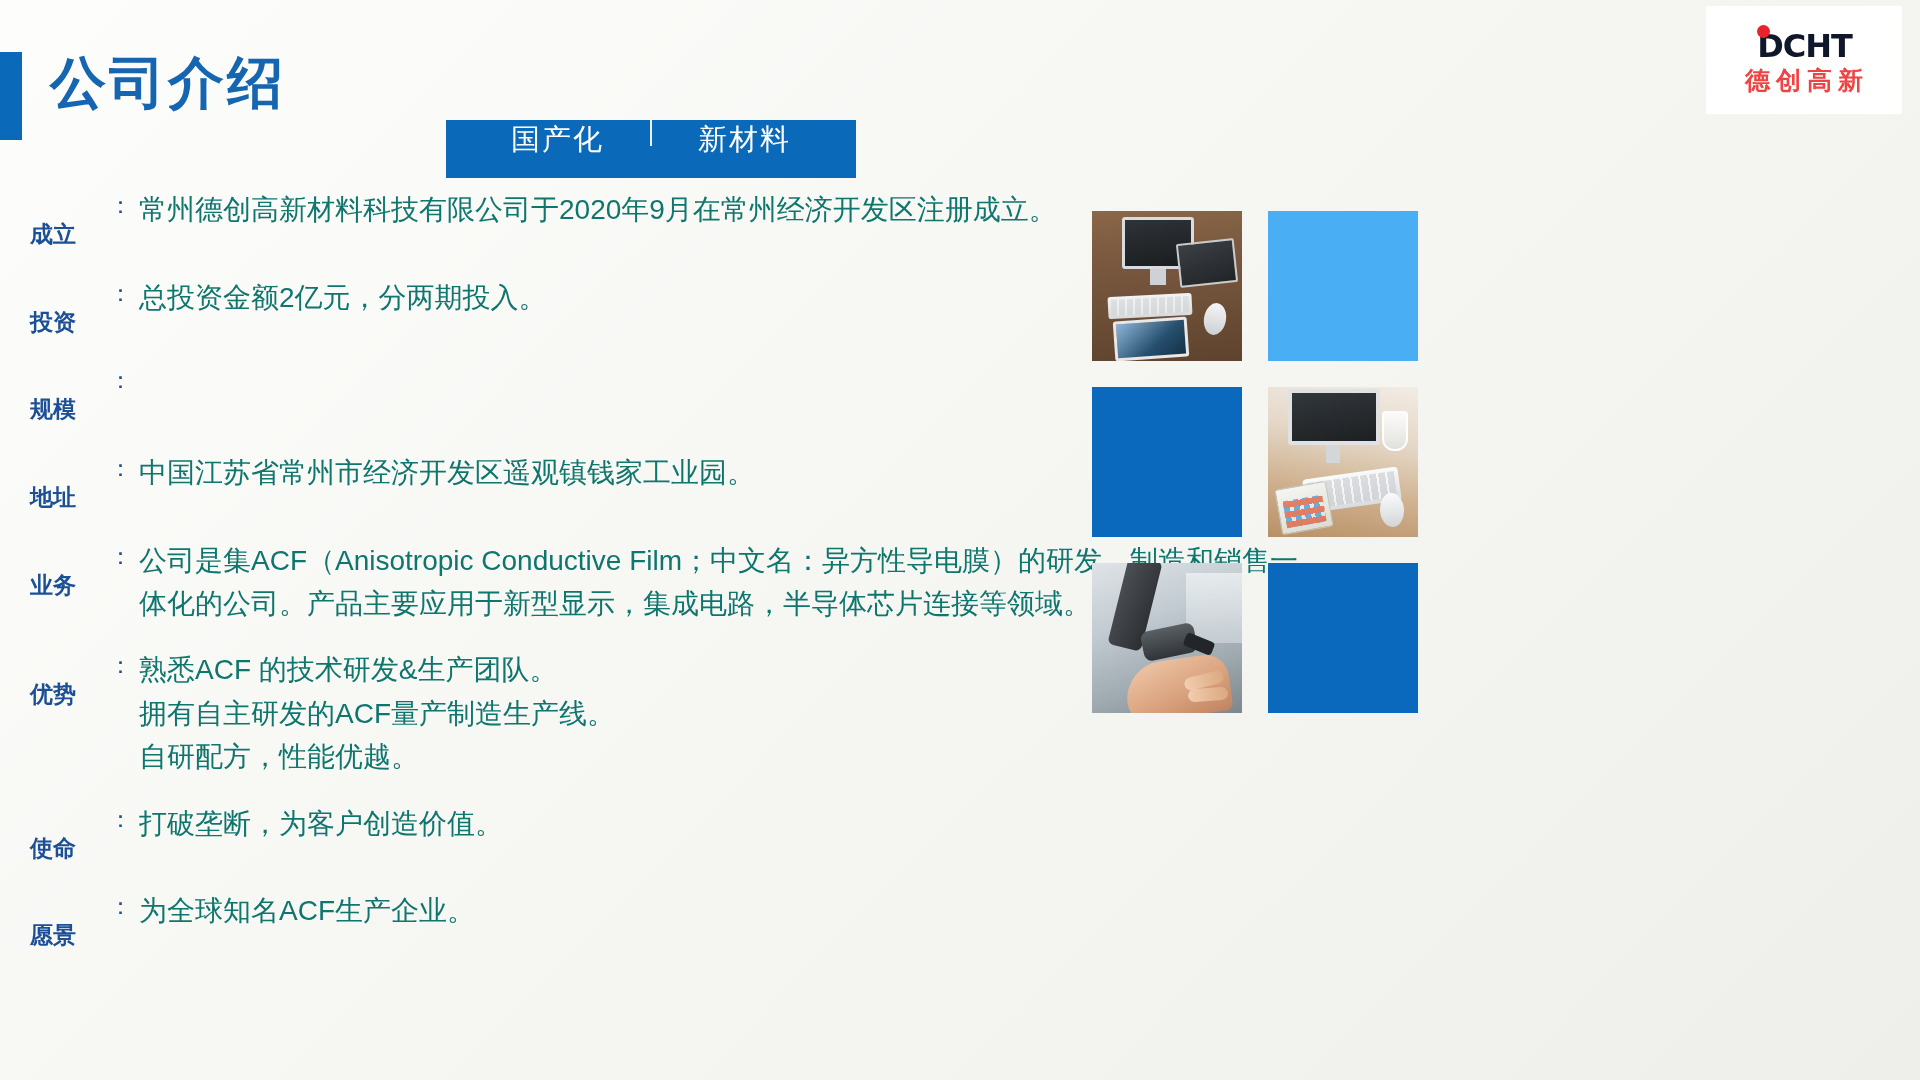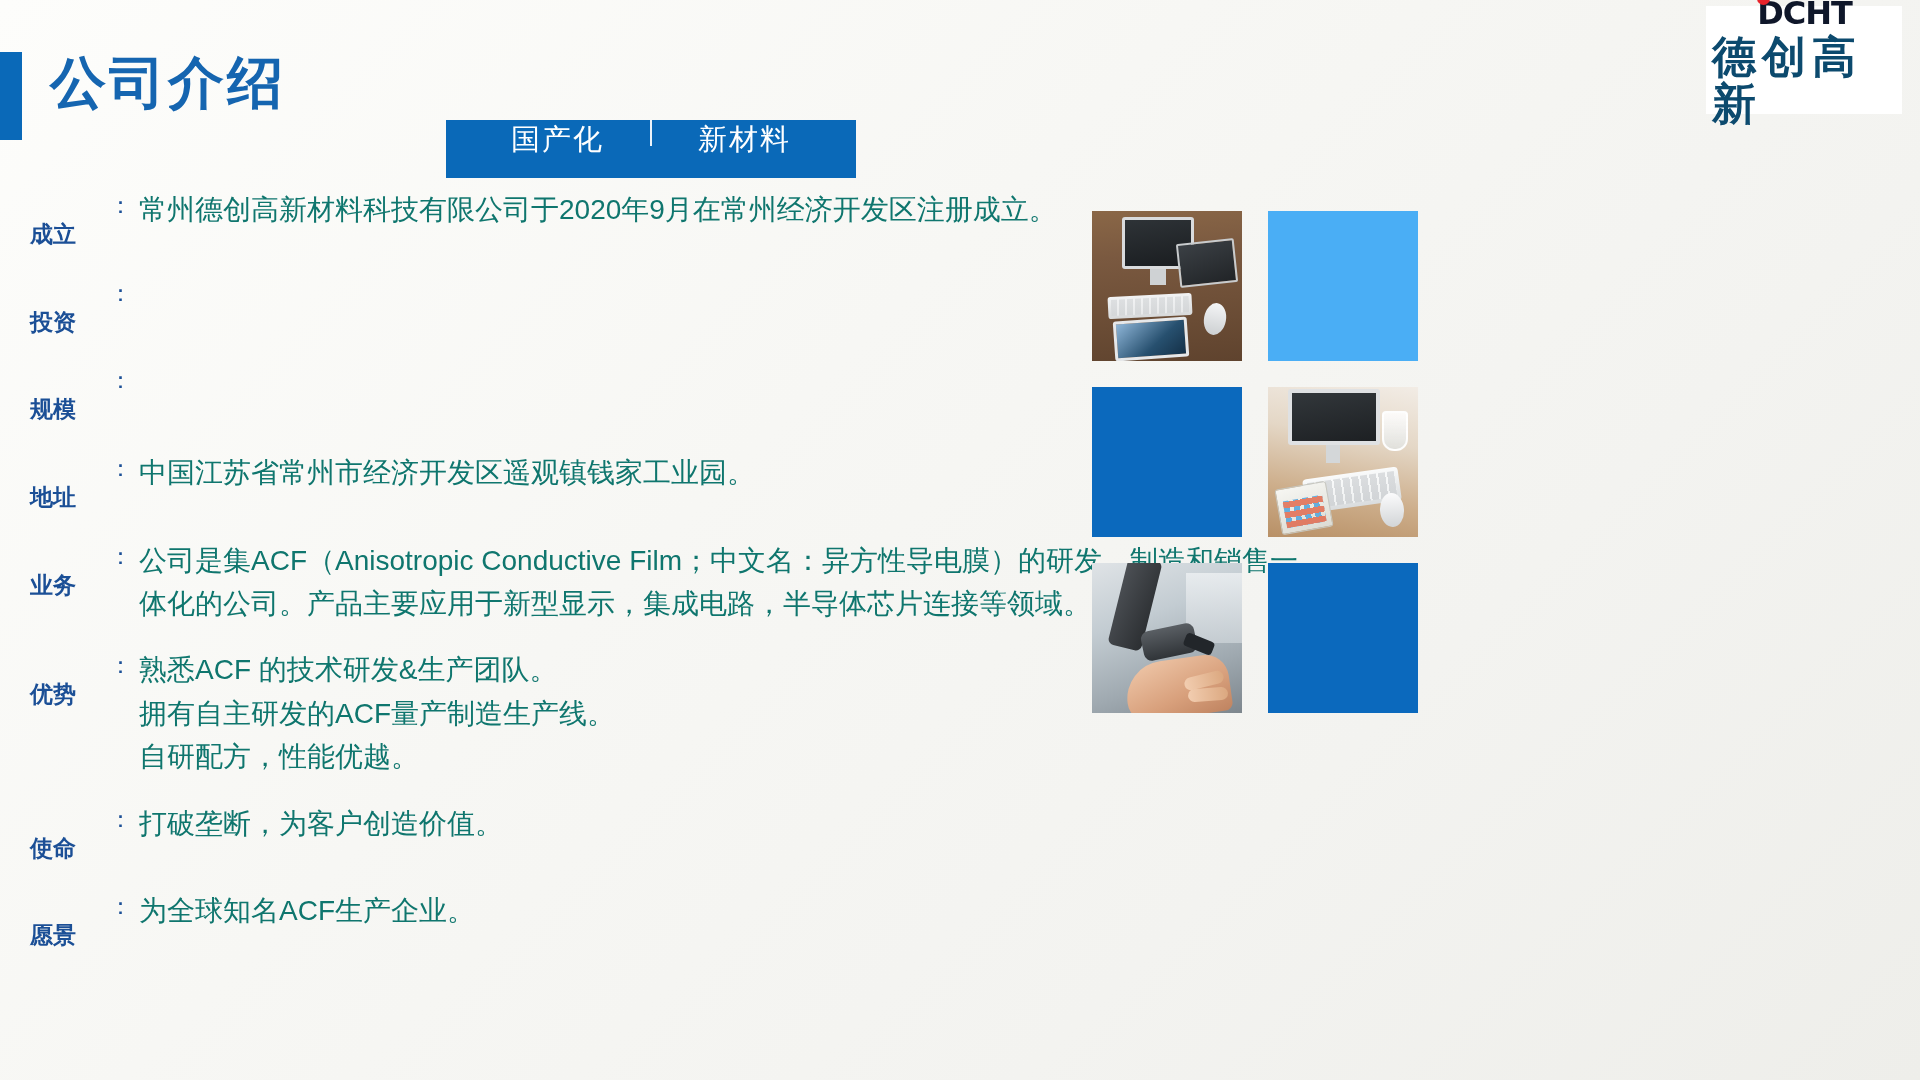--- a/index.html
+++ b/index.html
@@ -59,23 +59,23 @@
   #logo-letters {
     font-family: "DejaVu Sans", sans-serif;
     font-size: 32px;
     font-weight: 700;
     color: #0f172a;
     letter-spacing: -1px;
     line-height: 1;
     padding-left: 1px;
   }
   #logo-cn {
-    font-size: 44px;
+    font-size: 25px;
     font-weight: 700;
-    color: #0c4a6e;
+    color: #ef4444;
     letter-spacing: 6px;
     margin-top: 5px;
     padding-left: 6px;
     line-height: 1.05;
   }
 
   
   #banner {
     position: absolute;
     left: 446px; top: 120px;
@@ -302,20 +302,23 @@
     <div class="content-row">
       <span class="row-label">成立</span>
       <span class="row-colon">：</span>
       <span class="row-body">
         <span class="body-line">常州德创高新材料科技有限公司于2020年9月在常州经济开发区注册成立。</span>
       </span>
     </div>
     <div class="content-row">
       <span class="row-label">投资</span>
       <span class="row-colon">：</span>
+      <span class="row-body">
+        <span class="body-line">总投资金额2亿元，分两期投入。</span>
+      </span>
     </div>
     <div class="content-row">
       <span class="row-label">规模</span>
       <span class="row-colon">：</span>
     </div>
     <div class="content-row">
       <span class="row-label">地址</span>
       <span class="row-colon">：</span>
       <span class="row-body">
         <span class="body-line">中国江苏省常州市经济开发区遥观镇钱家工业园。</span>

